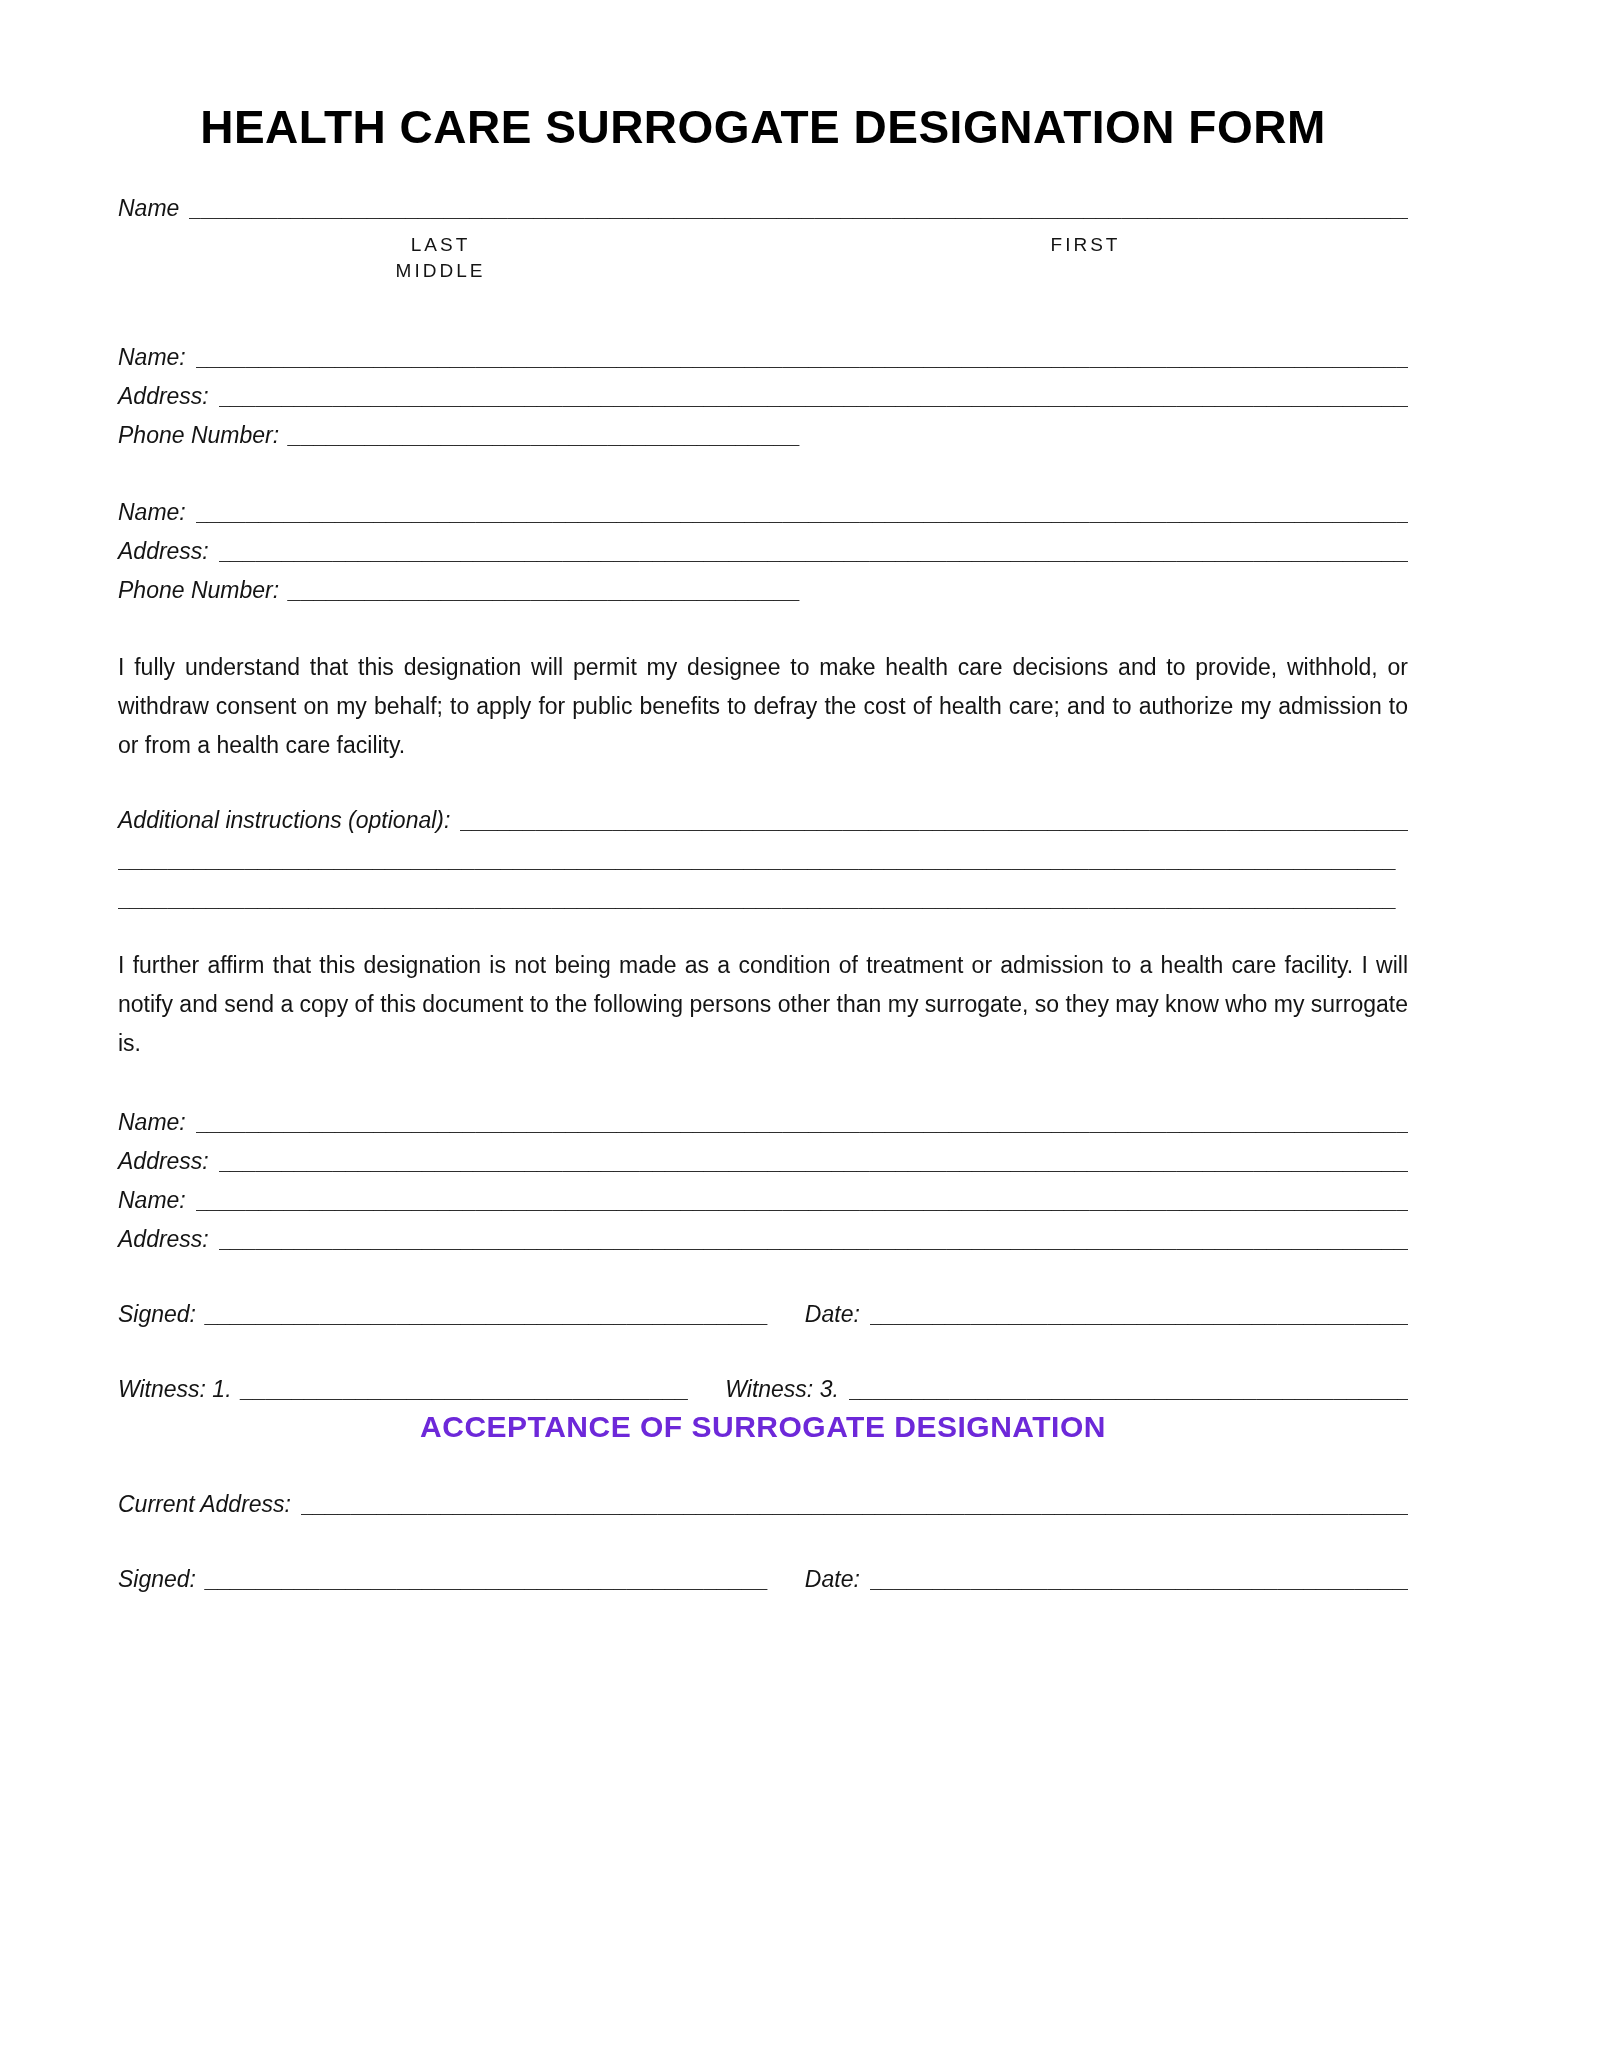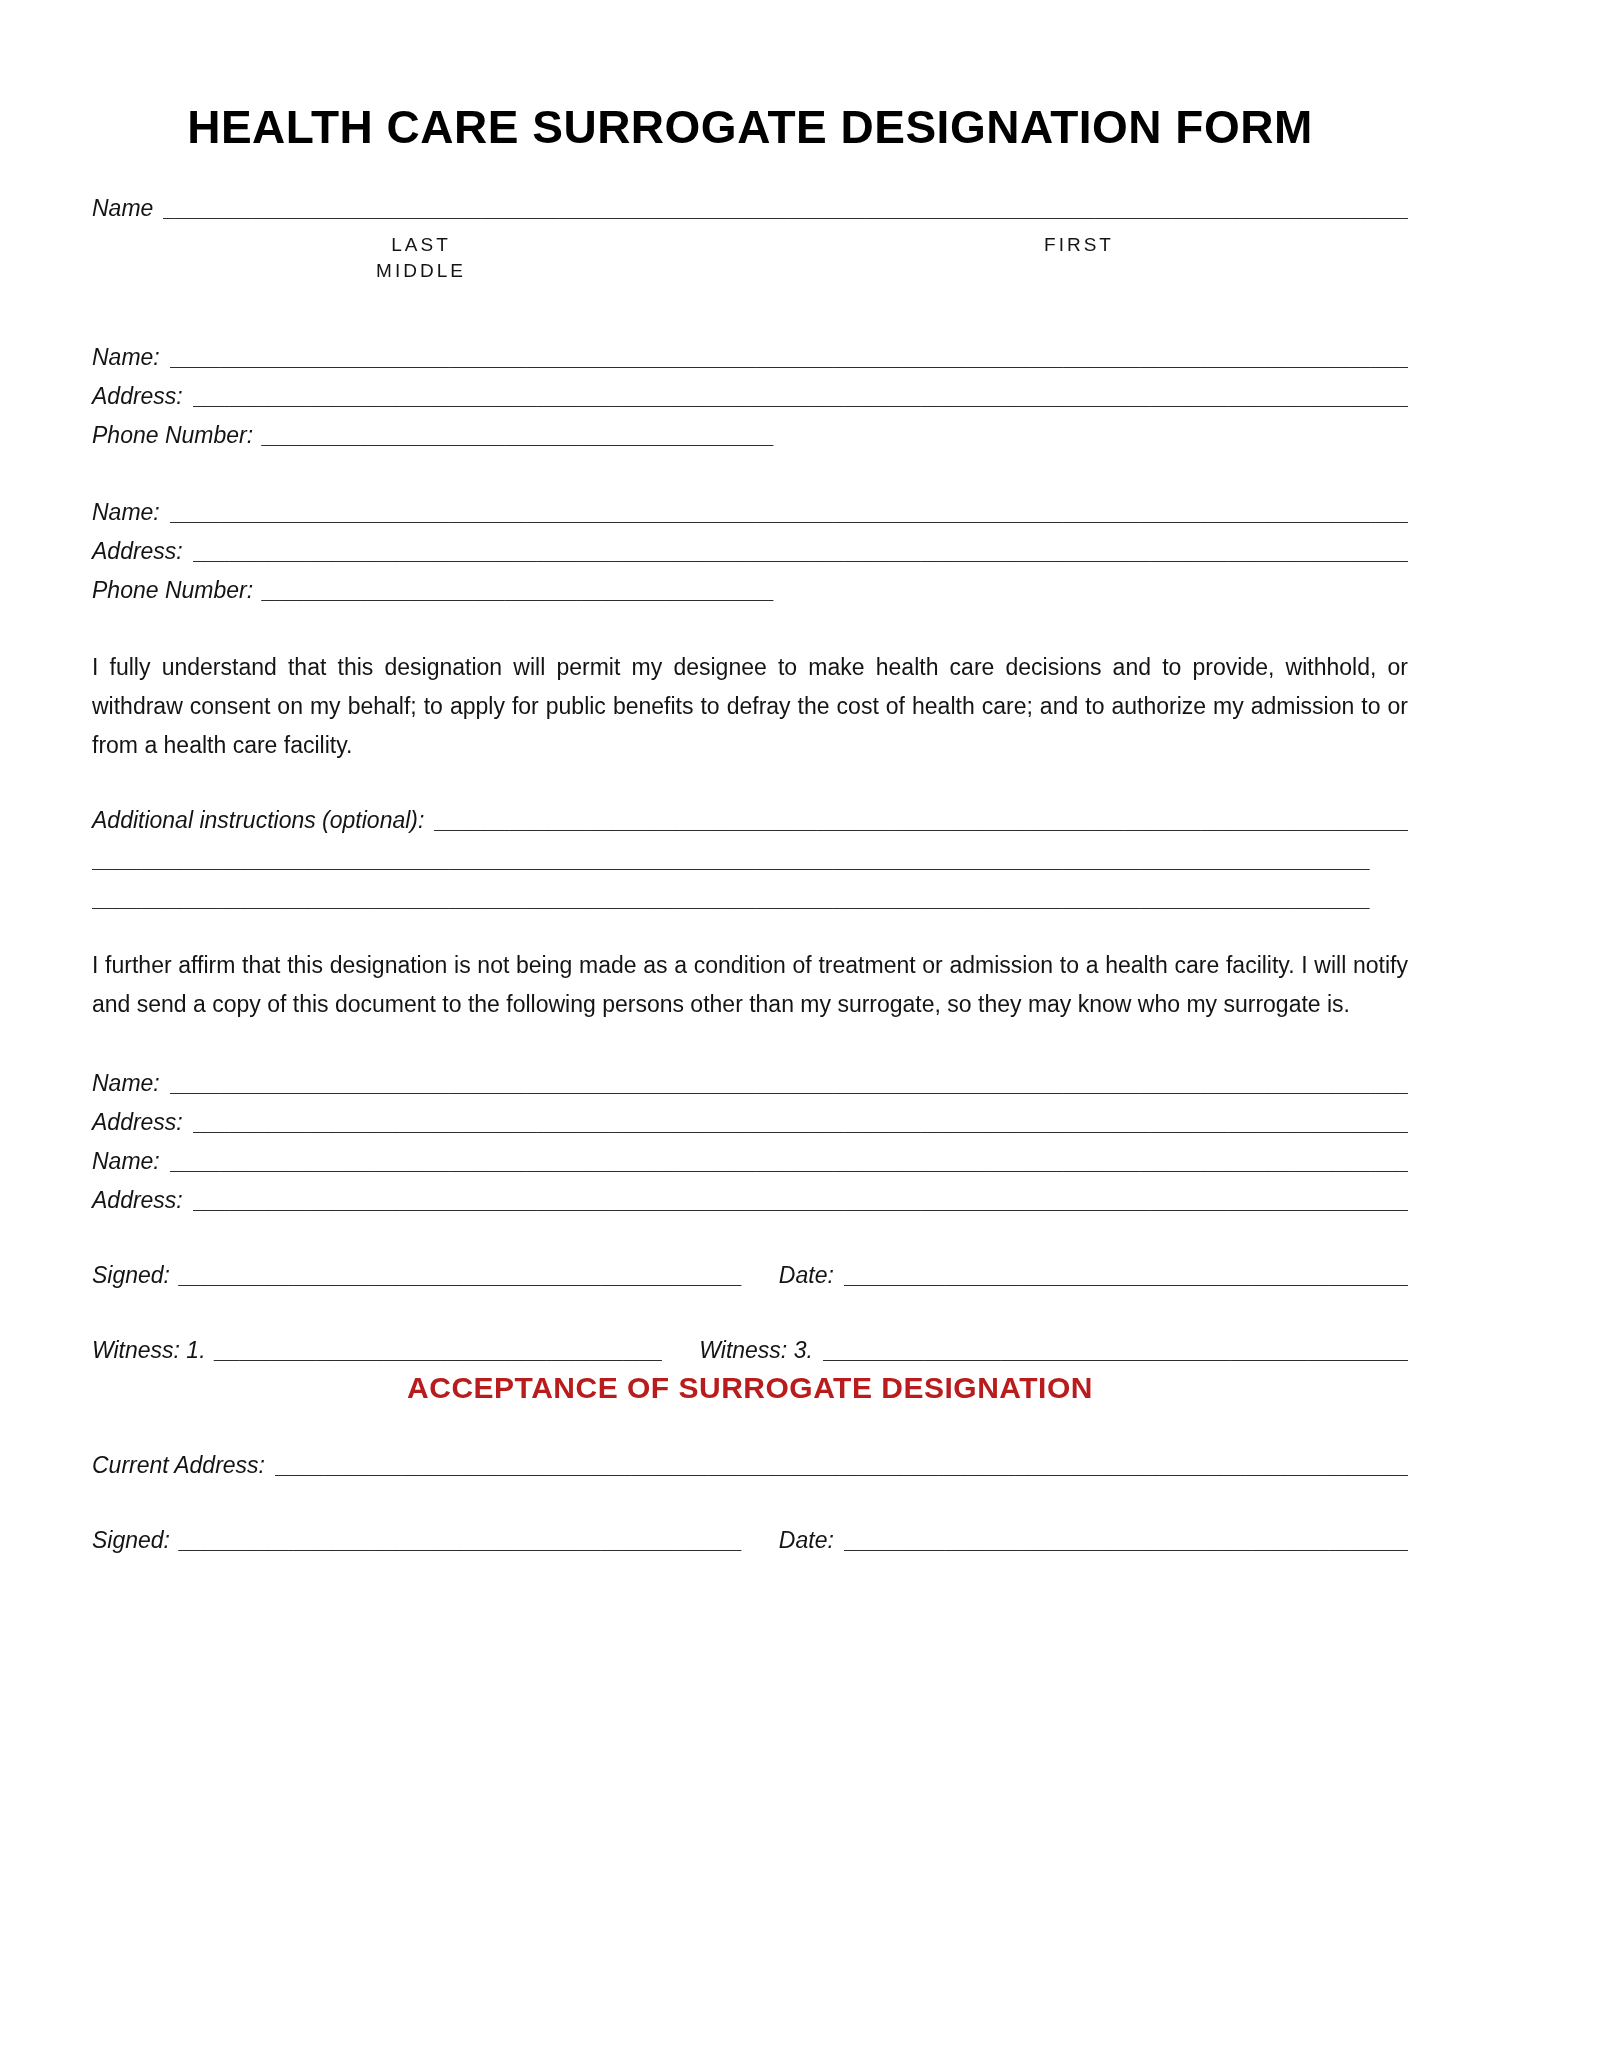--- a/index.html
+++ b/index.html
@@ -9,41 +9,41 @@
     height: 2070px;
     background: #ffffff;
     font-family: "Liberation Sans", "DejaVu Sans", sans-serif;
     font-size: 23px;
     line-height: 39px;
     color: #141414;
   }
   .page {
     width: 1600px;
     height: 2030px;
-    padding: 100px 192px 0 92px;
+    padding: 100px 192px 0 118px;
     overflow: hidden;
     background: #ffffff;
   }
   .doc-title {
     font-size: 46px;
     font-weight: 800;
     letter-spacing: 0.5px;
     text-align: center;
     line-height: 1.2;
     margin: 0 0 34px 0;
     color: #000000;
   }
   .section-heading {
     font-size: 30px;
     font-weight: 800;
     letter-spacing: 0.5px;
     text-align: center;
     line-height: 36px;
     margin: 0 0 40px 0;
-    color: #b91c1c;
+    color: #6d28d9;
   }
   .fill-row {
     display: flex;
     align-items: baseline;
     column-gap: 10px;
     font-style: italic;
   }
   .lbl { white-space: nowrap; flex: 0 0 auto; }
   .line { white-space: nowrap; letter-spacing: 0; }
   .line.fill { flex: 1 1 0; min-width: 0; overflow: hidden; }

